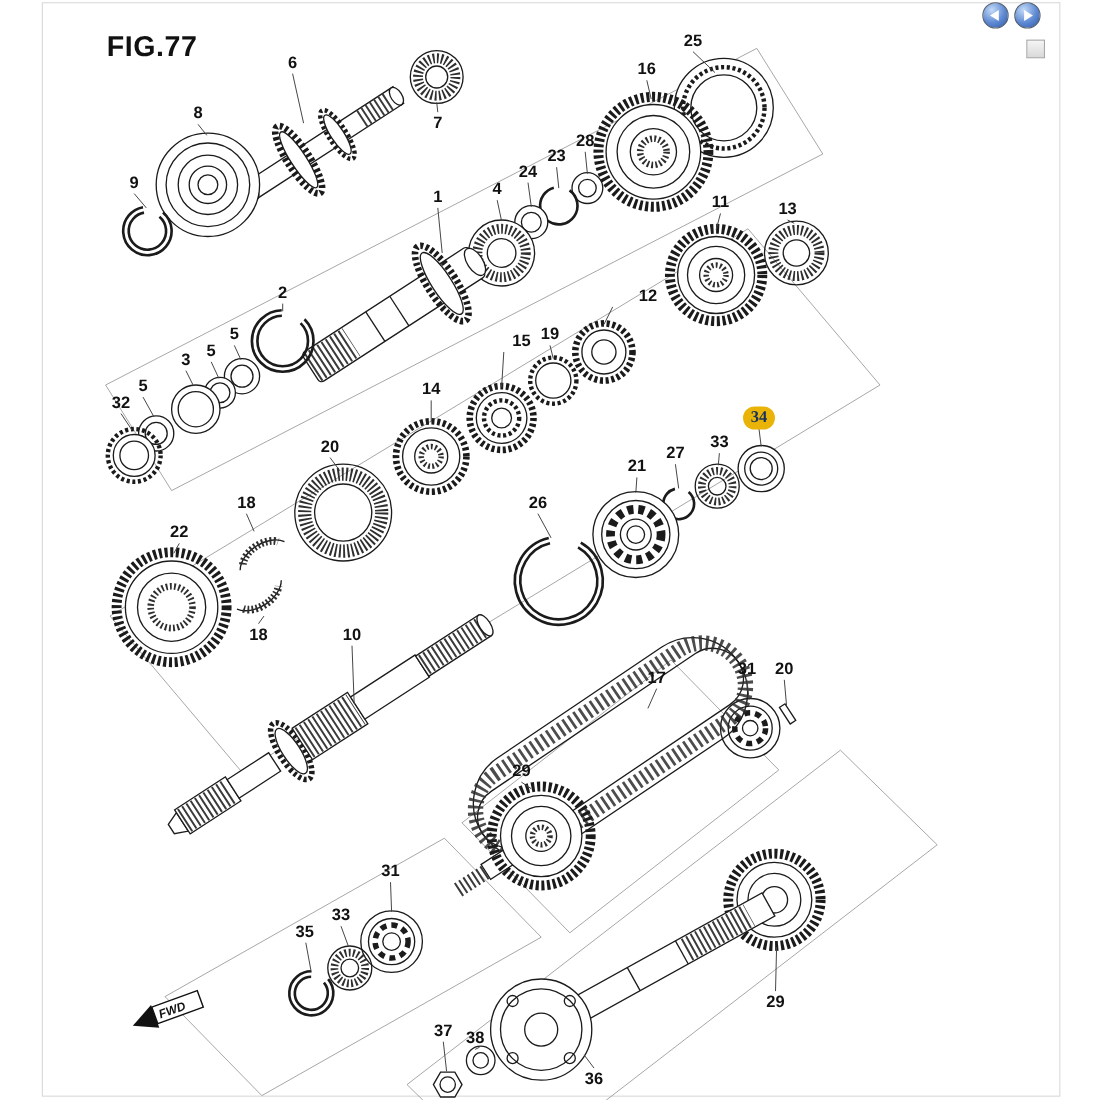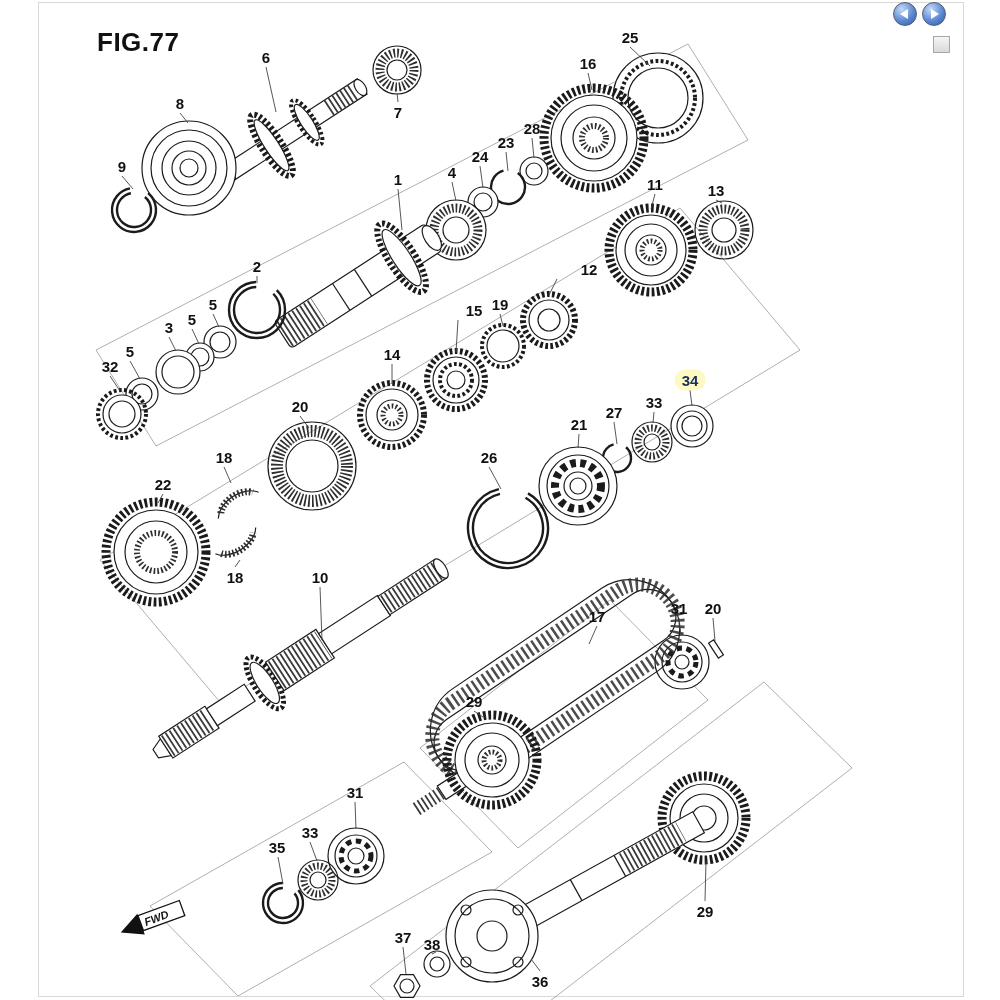--- a/index.html
+++ b/index.html
@@ -392,21 +392,21 @@
       <span class="part-label" style="left: 589px; top: 269px;">12</span>
       <span class="part-label" style="left: 500px; top: 304px;">19</span>
       <span class="part-label" style="left: 458px; top: 310px; margin-left: 16px;">15</span>
       <span class="part-label" style="left: 213px; top: 304px;">5</span>
       <span class="part-label" style="left: 192px; top: 319px;">5</span>
       <span class="part-label" style="left: 169px; top: 327px;">3</span>
       <span class="part-label" style="left: 130px; top: 351px;">5</span>
       <span class="part-label" style="left: 110px; top: 366px;">32</span>
       <span class="part-label" style="left: 392px; top: 354px;">14</span>
       <span class="part-label" style="left: 300px; top: 406px;">20</span>
-      <span class="part-label hl" style="left: 690px; top: 380px; background: #fef9c3;">34</span>
+      <span class="part-label hl" style="left: 690px; top: 380px; background: #eab308; font-family: Liberation Serif, serif;">34</span>
       <span class="part-label" style="left: 654px; top: 402px;">33</span>
       <span class="part-label" style="left: 614px; top: 412px;">27</span>
       <span class="part-label" style="left: 579px; top: 424px;">21</span>
       <span class="part-label" style="left: 489px; top: 457px;">26</span>
       <span class="part-label" style="left: 224px; top: 457px;">18</span>
       <span class="part-label" style="left: 163px; top: 484px;">22</span>
       <span class="part-label" style="left: 235px; top: 577px;">18</span>
       <span class="part-label" style="left: 320px; top: 577px;">10</span>
       <span class="part-label" style="left: 597px; top: 616px;">17</span>
       <span class="part-label" style="left: 679px; top: 608px;">31</span>

